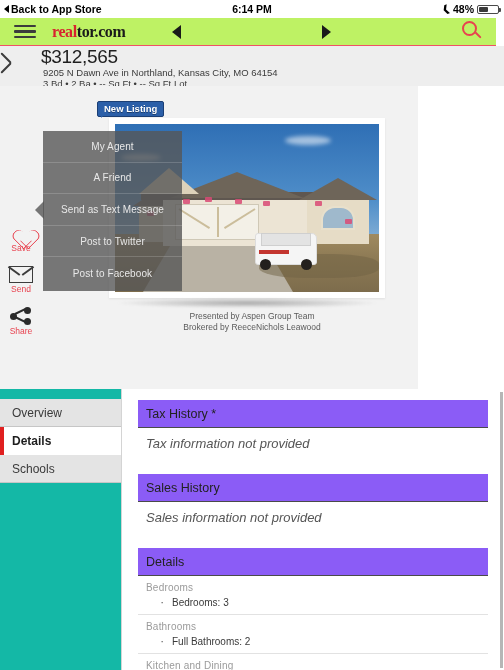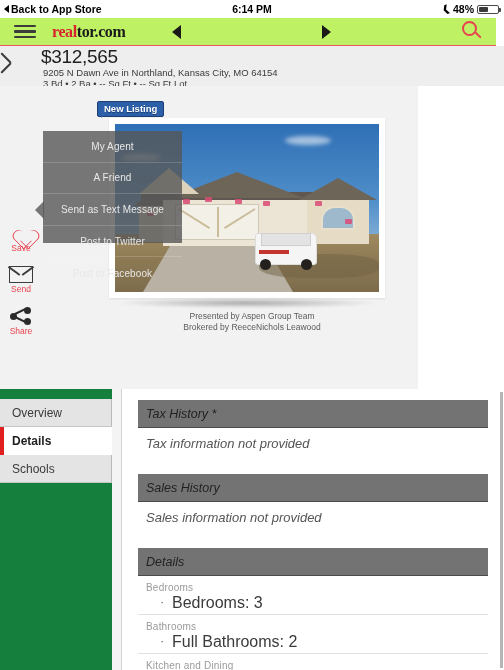--- a/index.html
+++ b/index.html
@@ -143,67 +143,67 @@
   .sharenode b { position:absolute; background:#2b2b2b; border-radius:50%; display:block; }
   .sharenode .n1 { right:1px; top:0; width:7px;height:7px;}
   .sharenode .n2 { left:0; top:6px; width:7px;height:7px;}
   .sharenode .n3 { right:1px; bottom:0; width:7px;height:7px;}
   .sharenode i { position:absolute; background:#2b2b2b; height:2px; display:block;}
   .sharenode .l1 { left:5px; top:6px; width:13px; transform: rotate(-26deg); transform-origin:left center;}
   .sharenode .l2 { left:5px; top:9px; width:13px; transform: rotate(26deg); transform-origin:left center;}
 
   
   .popover {
-    position:absolute; left:43px; top:131px; width:139px; height:112px;
+    position:absolute; left:43px; top:131px; width:139px; height:160px;
     background: rgba(86,86,86,0.80);
     z-index: 30;
   }
   .pop-arrow {
     position:absolute; left:35px; top:201px; width:0;height:0;
     border-top:9px solid transparent; border-bottom:9px solid transparent;
     border-right:9px solid rgba(86,86,86,0.80); z-index:31;
   }
   .pop-item {
     height:31.6px; display:flex; align-items:center; justify-content:center;
     color:#e8e8e8; font-size:10px; letter-spacing:.1px; cursor:pointer;
     border-bottom:1px solid rgba(255,255,255,.17);
     text-align:center; padding:0 3px;
   }
   .pop-item:last-child { border-bottom:none; }
 
   
   .lower { position:absolute; top:389px; left:0; width:504px; height:281px; background:#f4f4f4; }
-  .sidebar { position:absolute; left:0; top:0; width:112px; height:281px; background:#15803d; padding-top:10px;}
+  .sidebar { position:absolute; left:0; top:0; width:122px; height:281px; background:#14b8a6; padding-top:10px;}
   .side-item {
     position:relative; height:28px; display:flex; align-items:center;
     padding-left:12px; font-size:12px; color:#3a3a3a; cursor:pointer;
     background:#e4e4e4; border-bottom:1px solid #c6c6c6; border-right:1px solid #b9b9b9;
   }
   .side-item.active { background:#ffffff; font-weight:bold; color:#1e1e1e; border-right:none; border-bottom:none;}
   .side-item.active::before {
     content:""; position:absolute; left:0; top:0; bottom:0; width:3.5px; background:#e02020;
   }
 
   .content {
     position:absolute; left:122px; top:0; width:382px; height:281px;
     background:#ffffff; overflow:hidden;
   }
   .card { margin:0 16px; }
   .sect-head {
-    background:#737373; border-bottom:1.5px solid #4a4a4a;
-    padding:7px 0 6px 8px; font-size:12.5px; color:#222;font-style:italic;
+    background:#8b5cf6; border-bottom:1.5px solid #4a4a4a;
+    padding:7px 0 6px 8px; font-size:12.5px; color:#222;
   }
   .sect-body { padding:8px 8px 12px 8px; font-size:13px; font-style:italic; color:#555; }
   .spacer { height:11px; }
 
   .grp { padding:6px 8px 5px 8px; border-bottom:1px solid #e2e2e2; }
   .grp:last-child { border-bottom:none; }
   .grp-title { font-size:10px; color:#9a9a9a; margin-bottom:3px; letter-spacing:.2px;}
   .grp ul { list-style:none; margin:0; padding:0 0 0 14px; }
-  .grp li { font-size:16px; color:#3a3a3a; line-height:13px; position:relative; padding-left:12px;}
+  .grp li { font-size:10px; color:#3a3a3a; line-height:13px; position:relative; padding-left:12px;}
   .grp li::before { content:"\00B7"; position:absolute; left:0; top:-1px; color:#6a6a6a; font-size:13px; }
 
   .scrollbar {
     position:absolute; right:1px; top:392px; width:3px; height:276px;
     background:#b6b6b6; z-index:20;
   }
   .vsep { position:absolute; left:121px; top:389px; width:1px; height:281px; background:#d4d4d4; }
 </style>
 </head>
 <body>

